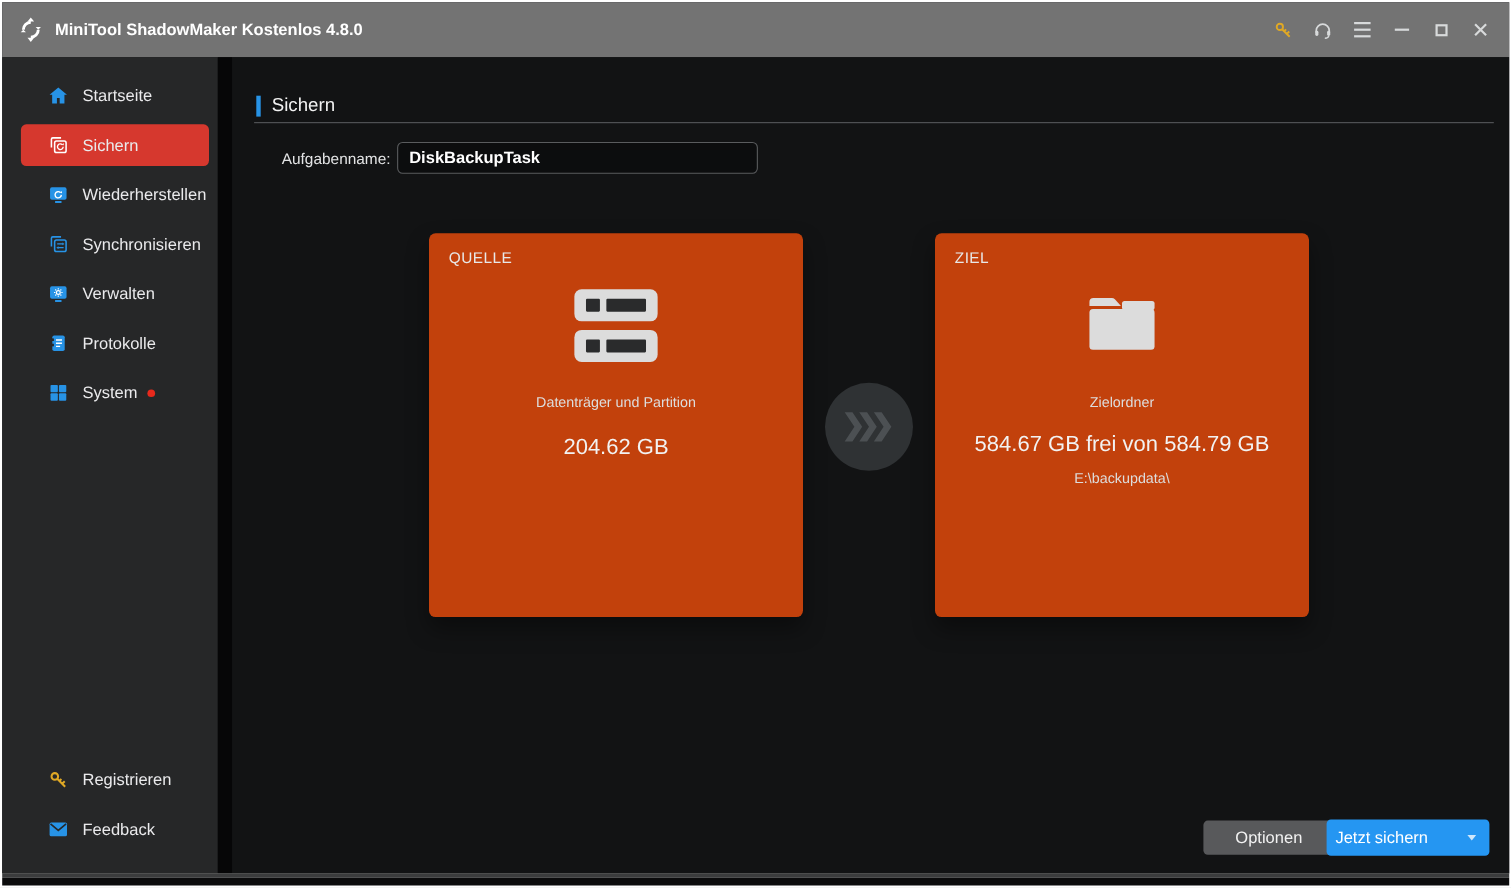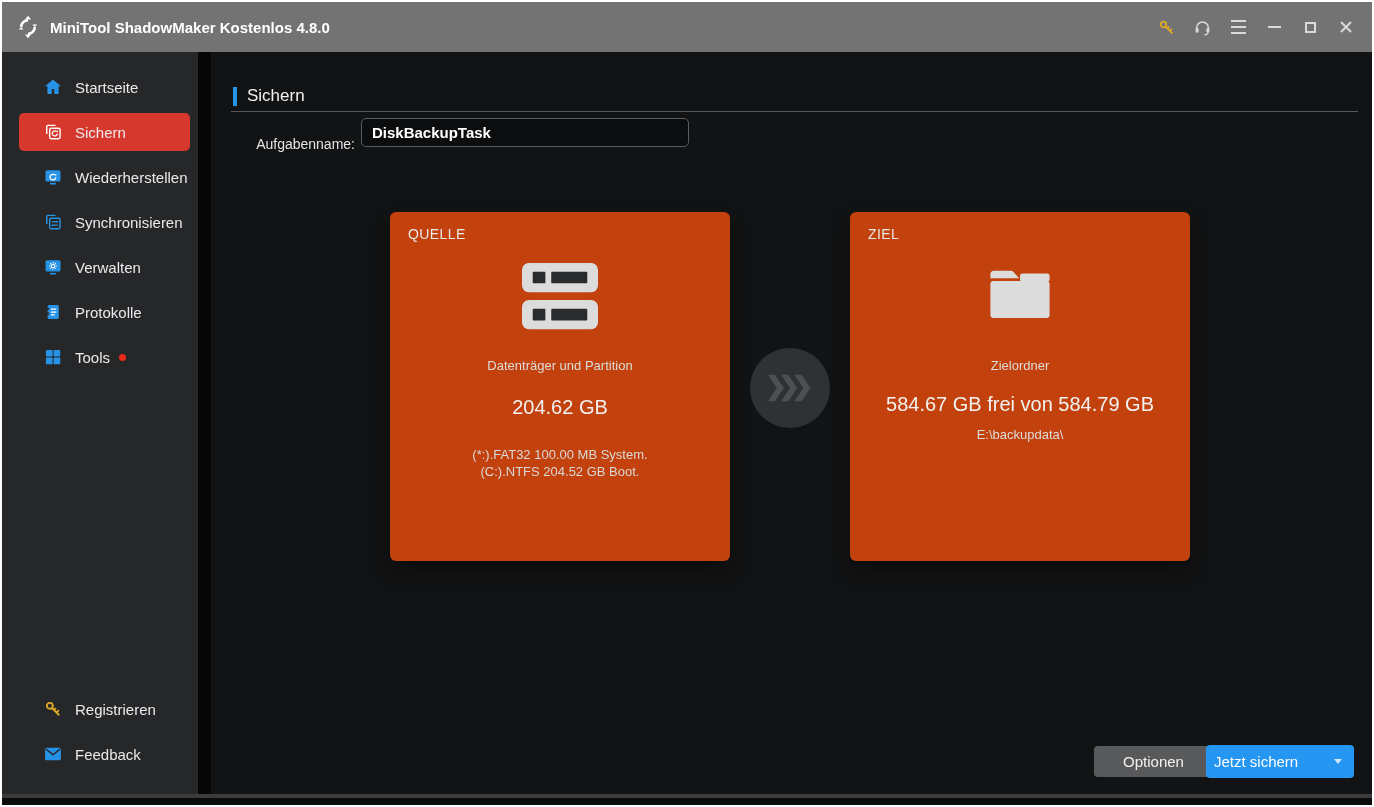--- a/index.html
+++ b/index.html
@@ -29,21 +29,21 @@
   .nav-dot { width:7px; height:7px; border-radius:50%; background:#e8291c; margin-left:9px; }
   .sidebar-footer { position:absolute; left:0; right:0; bottom:14px; }
 
   
   .content { position:absolute; left:209px; top:50px; right:0; bottom:0; background:#121314; }
   .accent-bar { position:absolute; left:22px; top:35px; width:4px; height:19px; background:#2793e6; }
   .page-title { position:absolute; left:36px; top:34px; color:#f2f2f2; font-size:17px; }
   .header-rule { position:absolute; left:20px; right:14px; top:59px; height:1px; background:#56585a; }
 
   .task-label { position:absolute; left:38px; top:84px; width:106px; text-align:right; color:#e3e4e5; font-size:14px; }
-  .task-input { position:absolute; left:150px; top:66px; width:328px; height:29px; background:#0c0d0e; border:1px solid #5a5c5e; border-radius:5px; color:#ffffff; font-size:15px; font-weight:bold; padding:0 10px; font-family:"Liberation Sans", sans-serif; outline:none; }
+  .task-input { position:absolute; left:150px; top:77px; width:328px; height:29px; background:#0c0d0e; border:1px solid #5a5c5e; border-radius:5px; color:#ffffff; font-size:15px; font-weight:bold; padding:0 10px; font-family:"Liberation Sans", sans-serif; outline:none; }
 
   .card { position:absolute; top:160px; width:340px; height:349px; background:#c2410c; border-radius:6px; box-shadow:0 10px 20px rgba(0,0,0,0.38); }
   .card.source { left:179px; }
   .card.target { left:639px; }
   .card-title { position:absolute; left:18px; top:14px; color:#e8e8e8; font-size:14px; letter-spacing:0.4px; }
   .card-icon { position:absolute; left:0; right:0; top:50px; display:flex; justify-content:center; }
   .card-type { position:absolute; left:0; right:0; top:146px; text-align:center; color:#dddddd; font-size:13px; }
   .card-size { position:absolute; left:0; right:0; top:184px; text-align:center; color:#f2f2f2; font-size:20px; }
   .card.target .card-size { top:181px; }
   .card-details { position:absolute; left:0; right:0; top:234px; text-align:center; color:#d9d9d9; font-size:13px; line-height:17px; }
@@ -186,21 +186,21 @@
           <span class="nav-icon">
             <svg width="20" height="20" viewBox="0 0 24 24">
               <g fill="#2793e6">
                 <rect x="3.5" y="3.5" width="8" height="8" rx="1"></rect>
                 <rect x="12.7" y="3.5" width="8" height="8" rx="1"></rect>
                 <rect x="3.5" y="12.7" width="8" height="8" rx="1"></rect>
                 <rect x="12.7" y="12.7" width="8" height="8" rx="1"></rect>
               </g>
             </svg>
           </span>
-          <span class="nav-label">Tools</span>
+          <span class="nav-label">System</span>
           <span class="nav-dot"></span>
         </div>
       </div>
 
       <div class="sidebar-footer">
         <div class="nav-item">
           <span class="nav-icon">
             <svg width="20" height="20" viewBox="0 0 24 24">
               <circle cx="8.2" cy="8.2" r="3.6" stroke="#dfa825" stroke-width="2.2" fill="none"></circle>
               <path d="M10.8,10.8 L19.5,19.5 M16.2,16.2 l2.8,-2.8 M13.2,13.2 l2.2,-2.2" stroke="#dfa825" stroke-width="2.2" fill="none"></path>
@@ -240,24 +240,20 @@
             <g fill="#2a2b2c">
               <rect x="11" y="9" width="13" height="12" rx="1"></rect>
               <rect x="30" y="9" width="37" height="12" rx="1"></rect>
               <rect x="11" y="47" width="13" height="12" rx="1"></rect>
               <rect x="30" y="47" width="37" height="12" rx="1"></rect>
             </g>
           </svg>
         </div>
         <div class="card-type">Datenträger und Partition</div>
         <div class="card-size">204.62 GB</div>
-        <div class="card-details">
-          <div>(*:).FAT32 100.00 MB System.</div>
-          <div>(C:).NTFS 204.52 GB Boot.</div>
-        </div>
       </div>
 
       <div class="flow-circle">
         <svg width="46" height="28" viewBox="0 0 52 30">
           <g fill="#4c5053">
             <path d="M1,0 h8 l10,15 -10,15 h-8 l10,-15 z"></path>
             <path d="M16,0 h8 l10,15 -10,15 h-8 l10,-15 z"></path>
             <path d="M31,0 h8 l10,15 -10,15 h-8 l10,-15 z"></path>
           </g>
         </svg>

